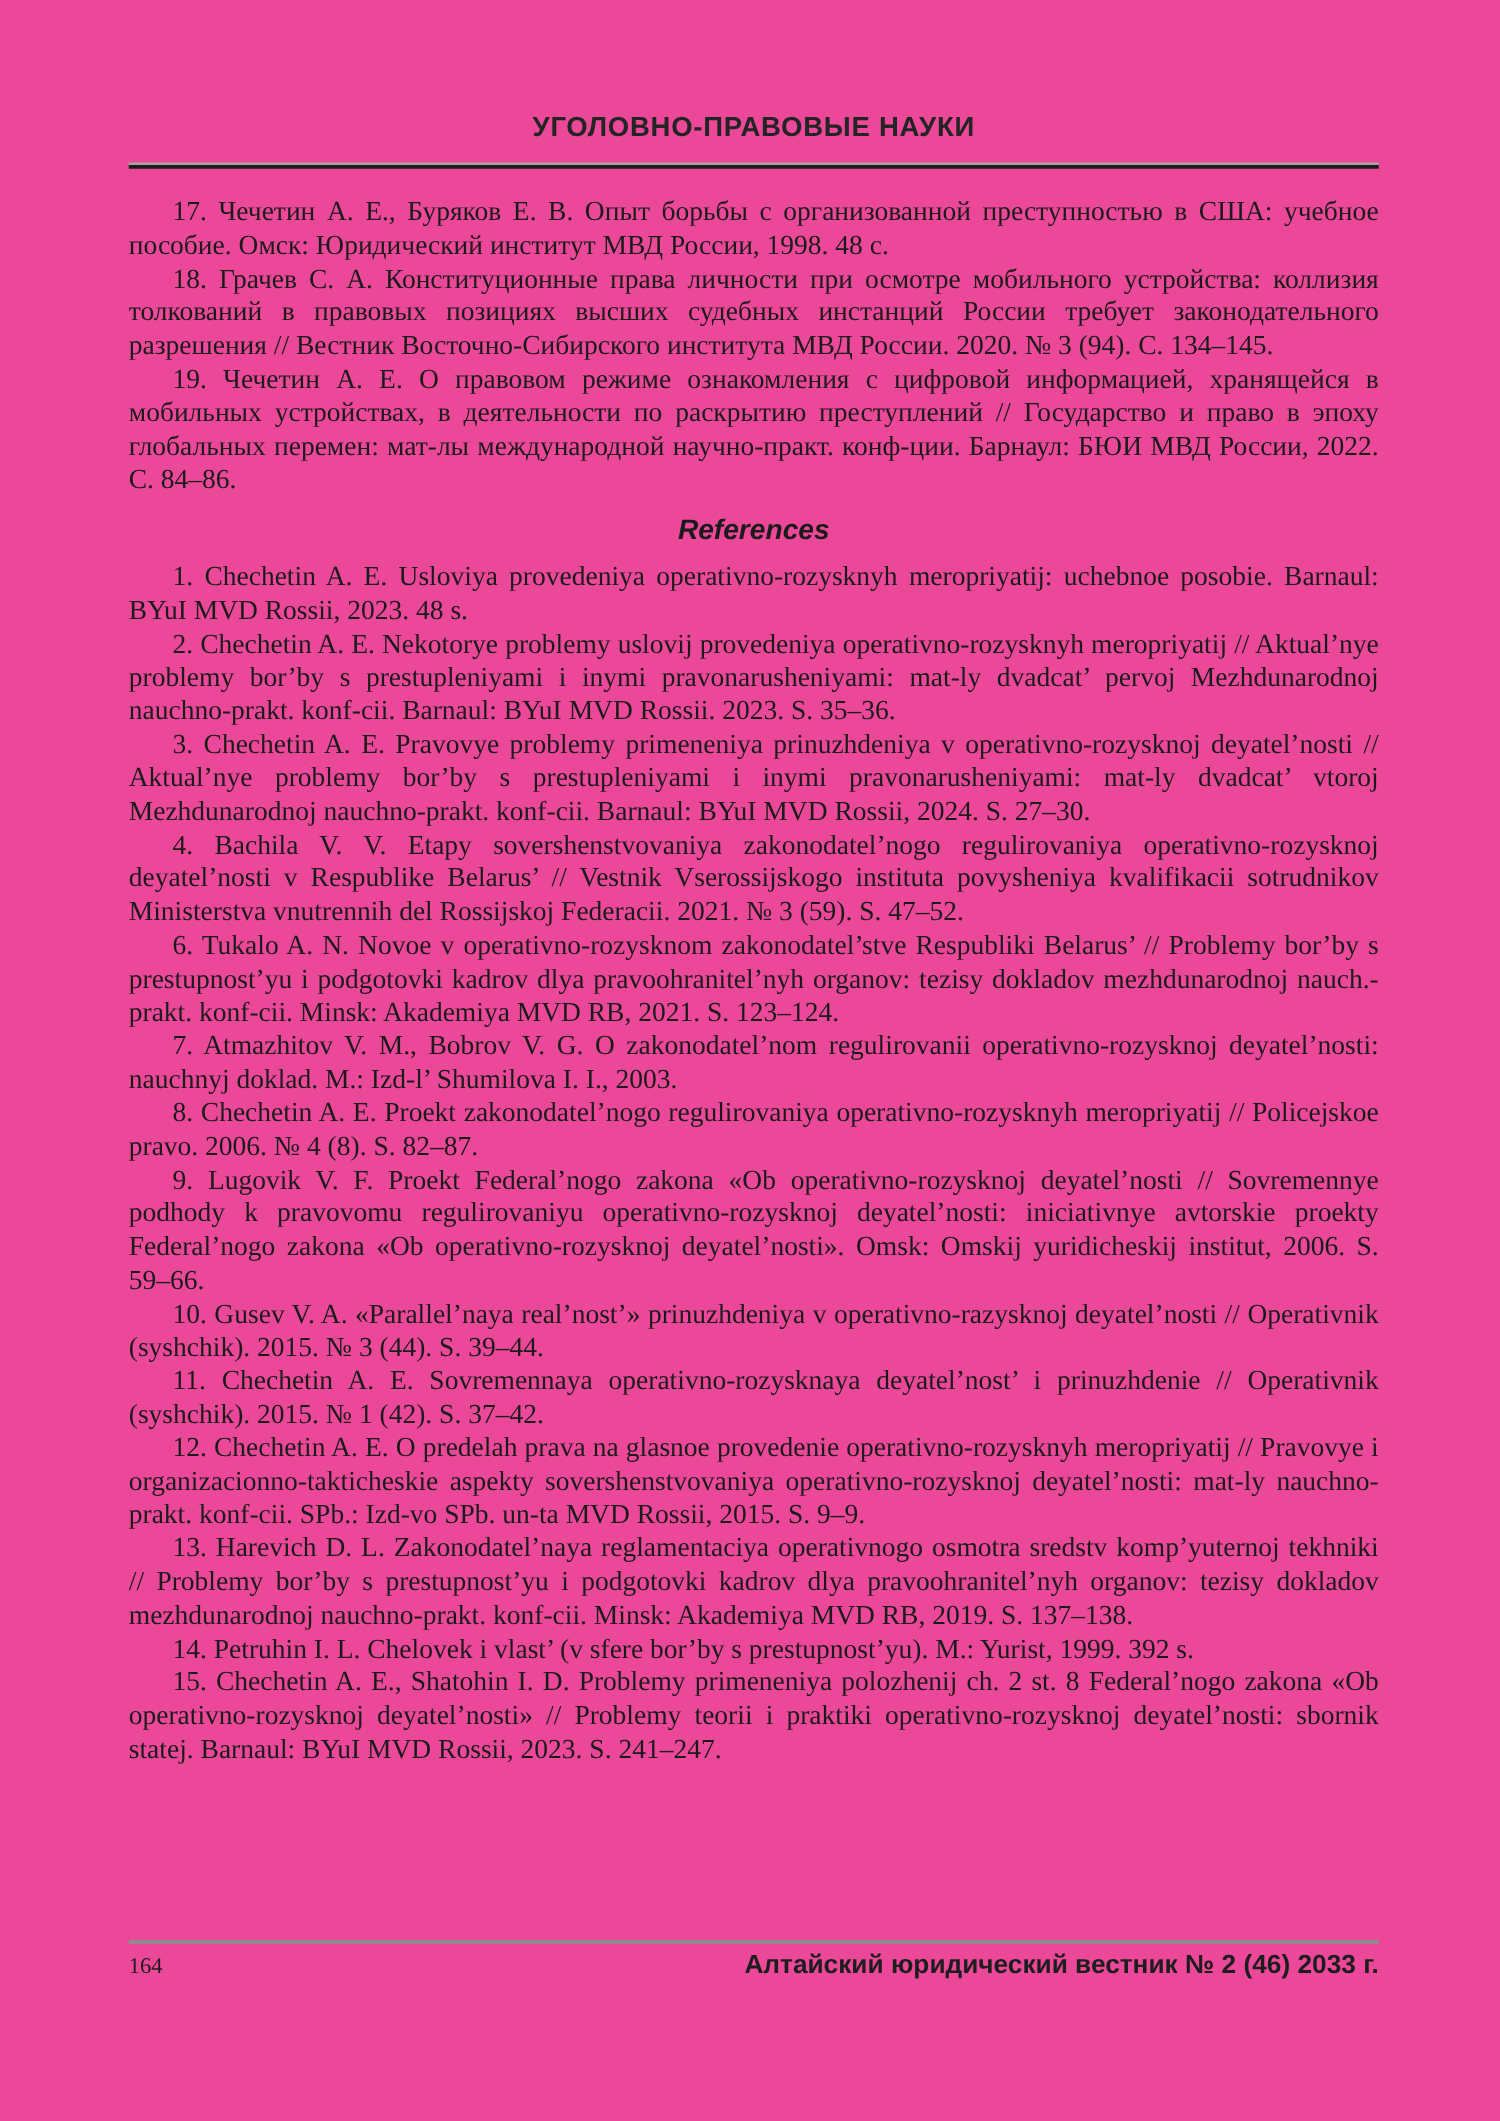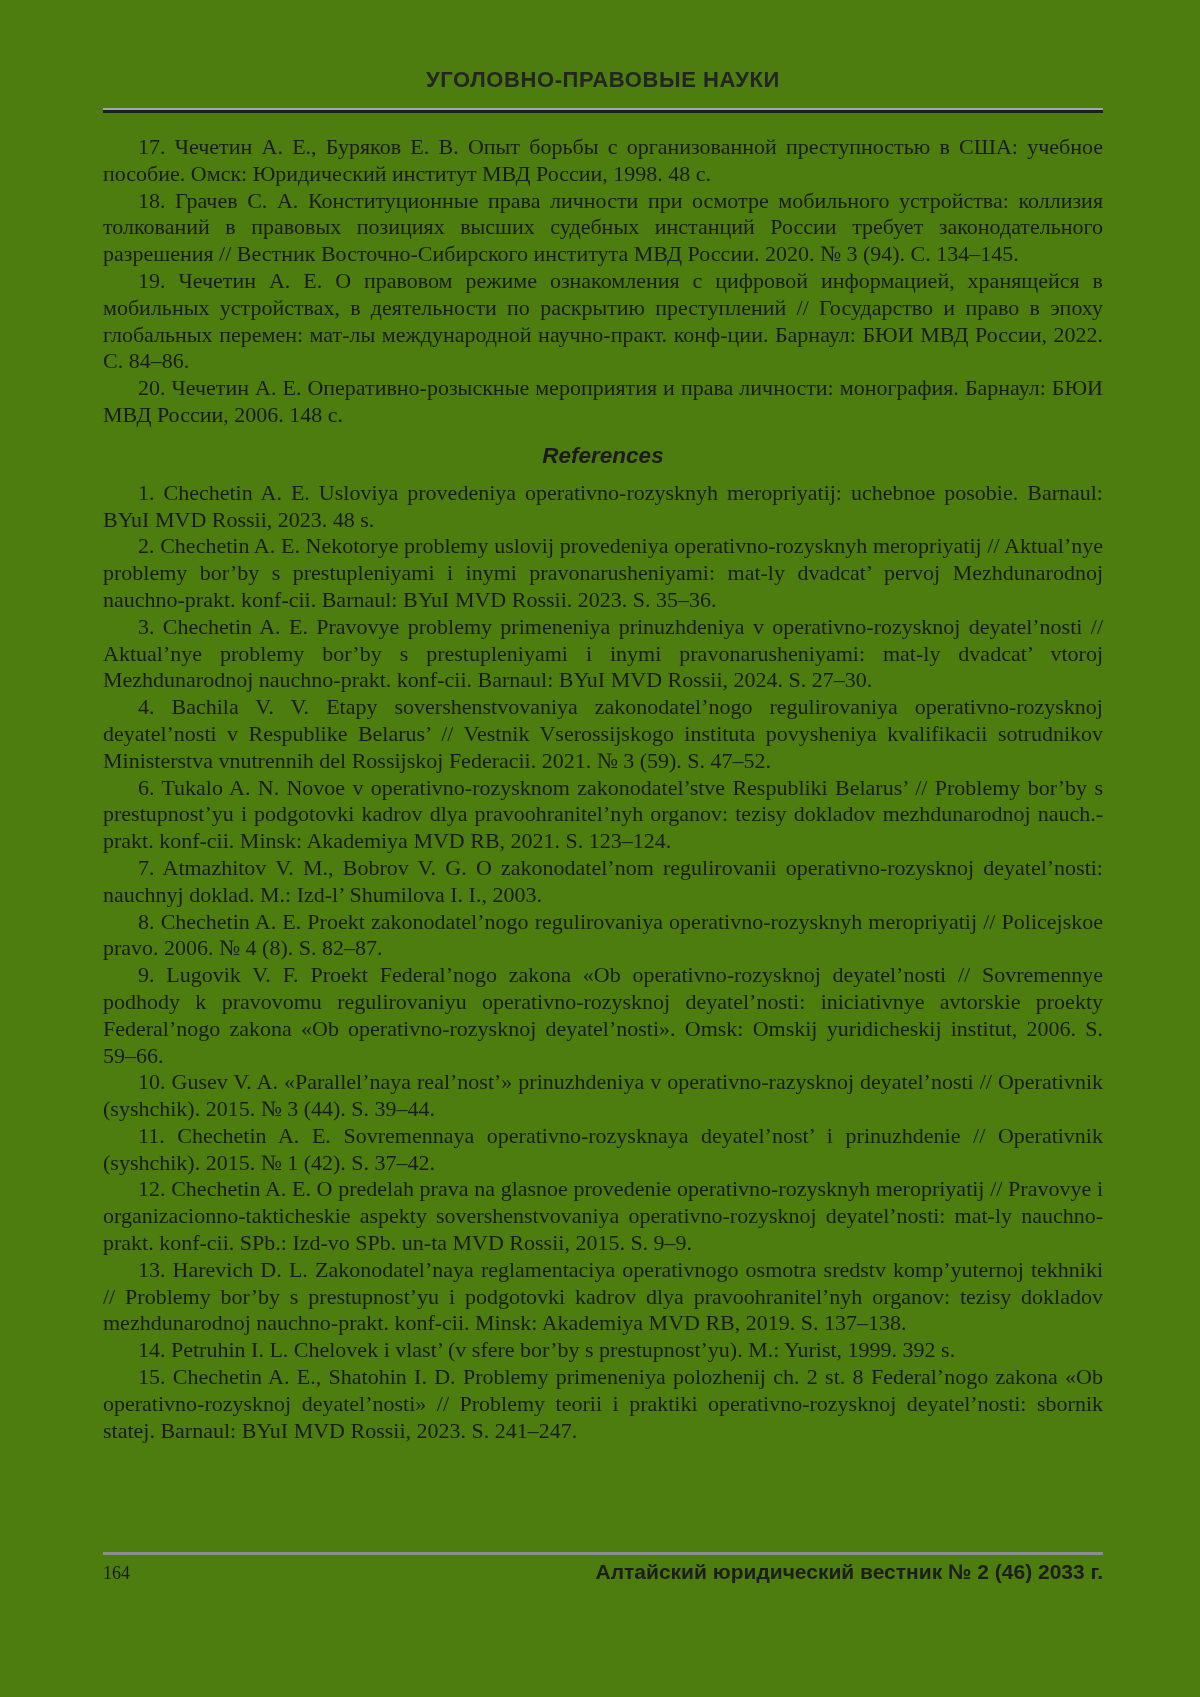--- a/index.html
+++ b/index.html
@@ -1,23 +1,23 @@
 <!DOCTYPE html>
 <html lang="ru"><head>
 <meta charset="utf-8">
 <style>
   html, body { margin: 0; padding: 0; background: #e9e9e9; }
   .page {
     position: relative;
     width: 1200px;
     height: 1697px;
     margin: 0 auto;
-    background: #4d7c0f;
+    background: #ec4899;
     box-sizing: border-box;
-    padding: 68px 97px 0 103px;
+    padding: 90px 97px 0 103px;
     font-family: "Liberation Serif", serif;
     color: #1b1b1b;
     overflow: hidden;
   }
   .section-title {
     font-family: "Liberation Sans", sans-serif;
     font-weight: 700;
     font-size: 22px;
     line-height: 23px;
     letter-spacing: 0.6px;
@@ -80,21 +80,20 @@
       <div class="rule-thick"></div>
     </div>
   </header>
 
   <main class="content">
 
     <section>
       <p class="ref">17. Чечетин А. Е., Буряков Е. В. Опыт борьбы с организованной преступностью в США: учебное пособие. Омск: Юридический институт МВД России, 1998. 48 с.</p>
       <p class="ref">18. Грачев С. А. Конституционные права личности при осмотре мобильного устройства: коллизия толкований в правовых позициях высших судебных инстанций России требует законодательного разрешения // Вестник Восточно-Сибирского института МВД России. 2020. № 3 (94). С. 134–145.</p>
       <p class="ref">19. Чечетин А. Е. О правовом режиме ознакомления с цифровой информацией, хранящейся в мобильных устройствах, в деятельности по раскрытию преступлений // Государство и право в эпоху глобальных перемен: мат-лы международной научно-практ. конф-ции. Барнаул: БЮИ МВД России, 2022. С. 84–86.</p>
-      <p class="ref">20. Чечетин А. Е. Оперативно-розыскные мероприятия и права личности: монография. Барнаул: БЮИ МВД России, 2006. 148 с.</p>
     </section>
 
     <h2 class="refs-heading">References</h2>
 
     <section>
       <p class="ref">1. Chechetin A. E. Usloviya provedeniya operativno-rozysknyh meropriyatij: uchebnoe posobie. Barnaul: BYuI MVD Rossii, 2023. 48 s.</p>
       <p class="ref">2. Chechetin A. E. Nekotorye problemy uslovij provedeniya operativno-rozysknyh meropriyatij // Aktual’nye problemy bor’by s prestupleniyami i inymi pravonarusheniyami: mat-ly dvadcat’ pervoj Mezhdunarodnoj nauchno-prakt. konf-cii. Barnaul: BYuI MVD Rossii. 2023. S. 35–36.</p>
       <p class="ref">3. Chechetin A. E. Pravovye problemy primeneniya prinuzhdeniya v operativno-rozysknoj deyatel’nosti // Aktual’nye problemy bor’by s prestupleniyami i inymi pravonarusheniyami: mat-ly dvadcat’ vtoroj Mezhdunarodnoj nauchno-prakt. konf-cii. Barnaul: BYuI MVD Rossii, 2024. S. 27–30.</p>
       <p class="ref">4. Bachila V. V. Etapy sovershenstvovaniya zakonodatel’nogo regulirovaniya operativno-rozysknoj deyatel’nosti v Respublike Belarus’ // Vestnik Vserossijskogo instituta povysheniya kvalifikacii sotrudnikov Ministerstva vnutrennih del Rossijskoj Federacii. 2021. № 3 (59). S. 47–52.</p>
       <p class="ref">6. Tukalo A. N. Novoe v operativno-rozysknom zakonodatel’stve Respubliki Belarus’ // Problemy bor’by s prestupnost’yu i podgotovki kadrov dlya pravoohranitel’nyh organov: tezisy dokladov mezhdunarodnoj nauch.-prakt. konf-cii. Minsk: Akademiya MVD RB, 2021. S. 123–124.</p>

